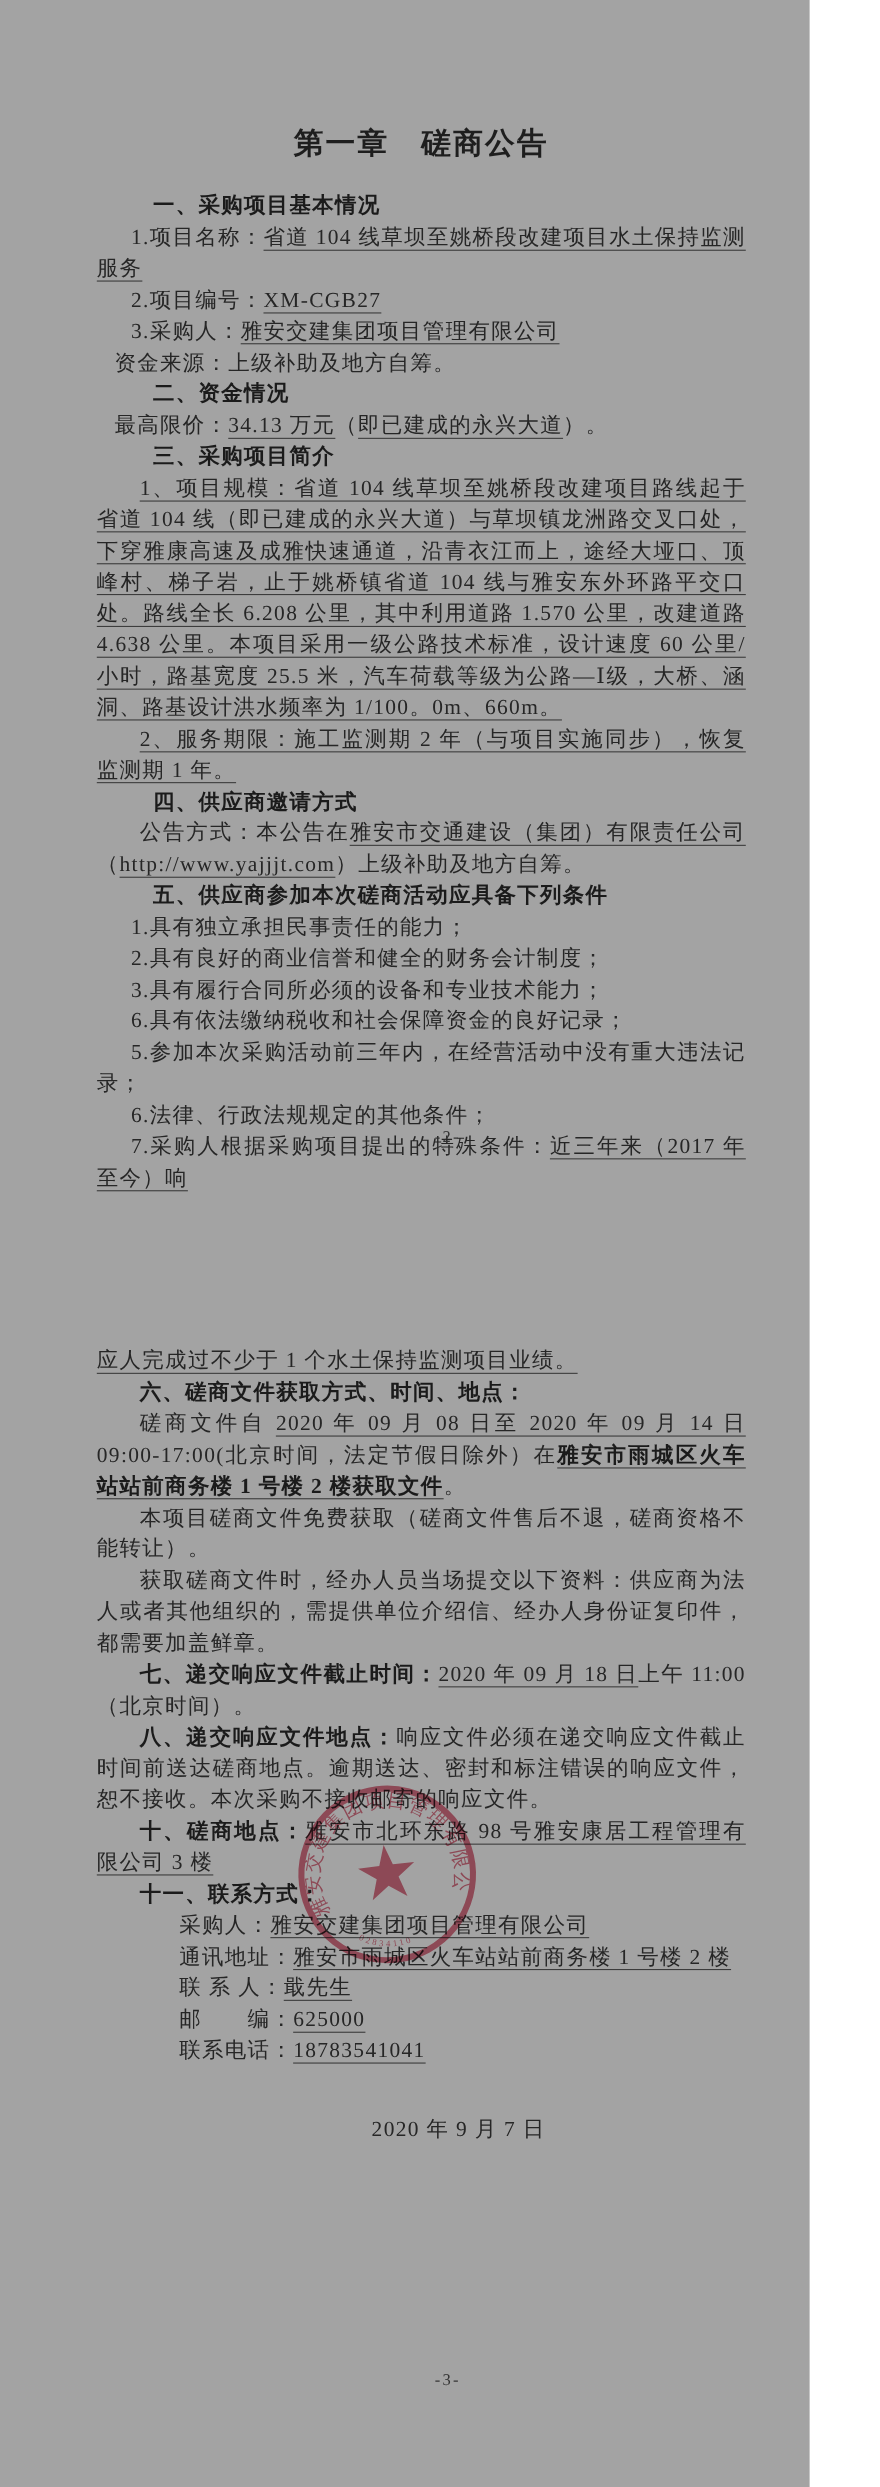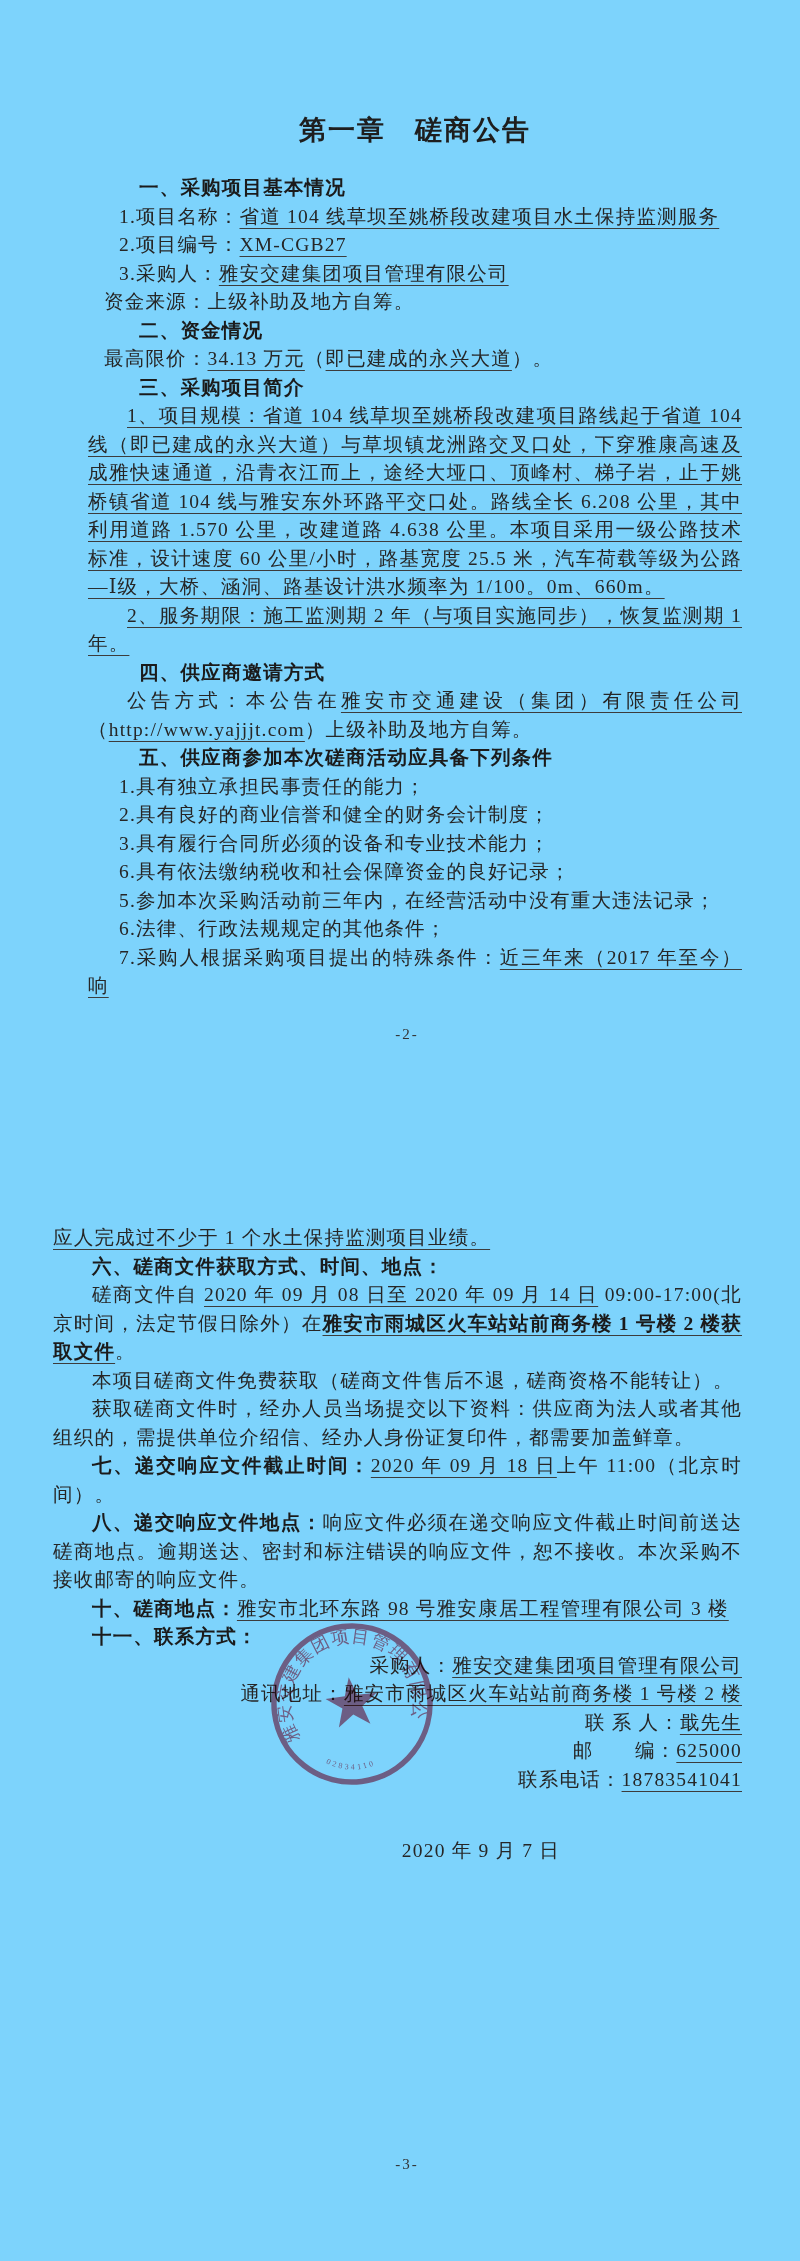--- a/index.html
+++ b/index.html
@@ -1,20 +1,20 @@
 <!DOCTYPE html>
 <html lang="zh"><head>
 <meta charset="utf-8">
 <style>
   html,body{margin:0;padding:0;background:#ffffff;}
   .sheet{
     position:relative;
-    width:800px;
+    width:736px;
     height:2261px;
-    background:#7dd3fc;
+    background:#a3a3a3;
     overflow:hidden;
     font-family:"Liberation Serif","DejaVu Serif",serif;
     color:#262626;
   }
   
   .content2{
     position:absolute; top:0; left:0; right:0;
     padding:112px 58px 0 88px;
   }
   .title{
@@ -42,23 +42,23 @@
     text-decoration:underline;
     text-decoration-color:#3c3c3c;
     text-decoration-thickness:1px;
     text-underline-offset:4.5px;
   }
   .gap-top{ }
   .nowrap{ white-space:nowrap; }
   
   .content3{
     position:absolute; top:1224px; left:0; right:0;
-    padding:0 58px 0 53px;
+    padding:0 58px 0 88px;
   }
-  .contact{ padding-left:75px; text-align:right; }
+  .contact{ padding-left:75px; text-align:left; }
   .dateline{
     margin-top:43px; text-align:right; padding-right:182px;
   }
   
   .pagenum{
     position:absolute; left:0; width:800px; text-align:center;
     font-size:15px; letter-spacing:2px; color:#333;
     padding-left:14px; box-sizing:border-box;
   }
   .pn2{ top:1026px; }

